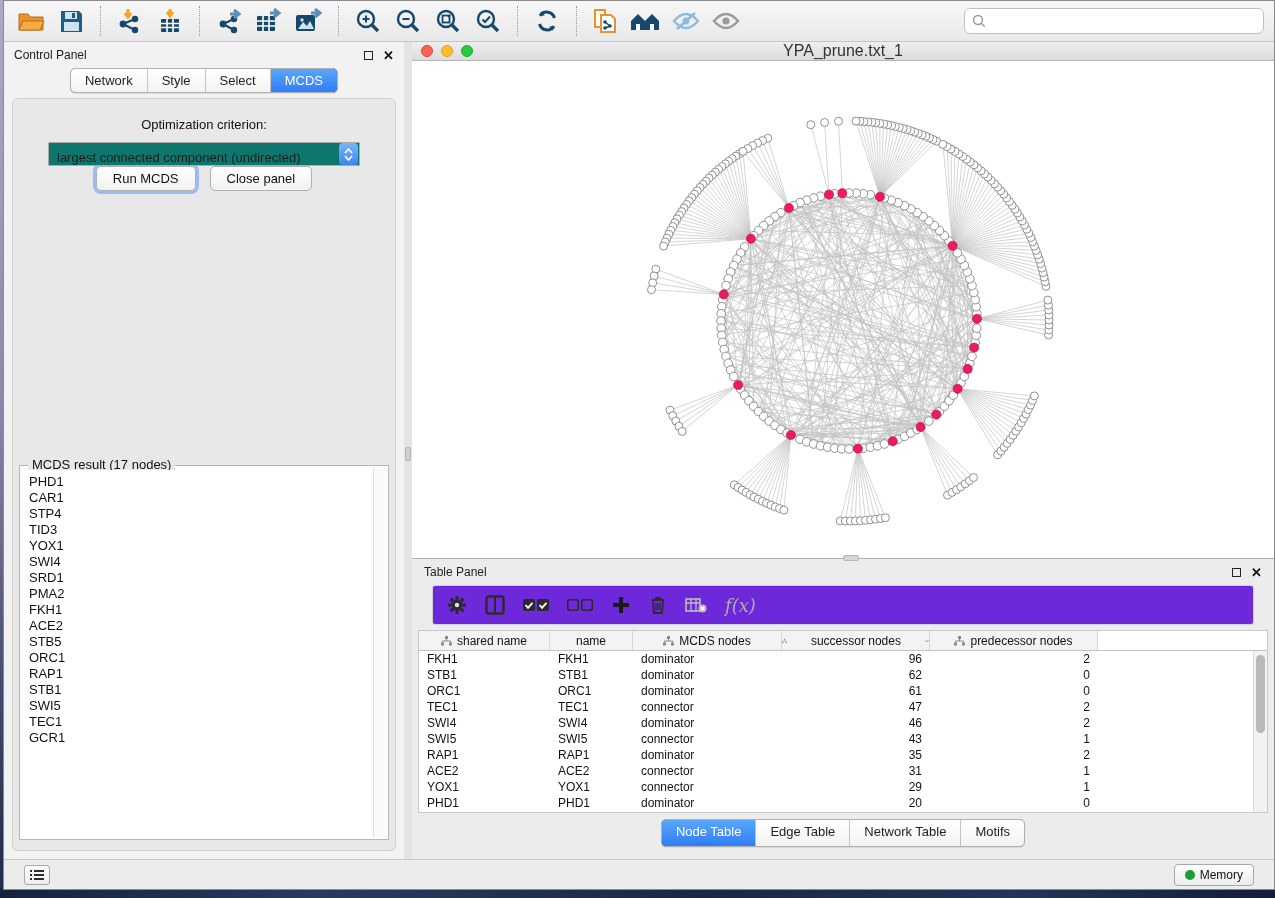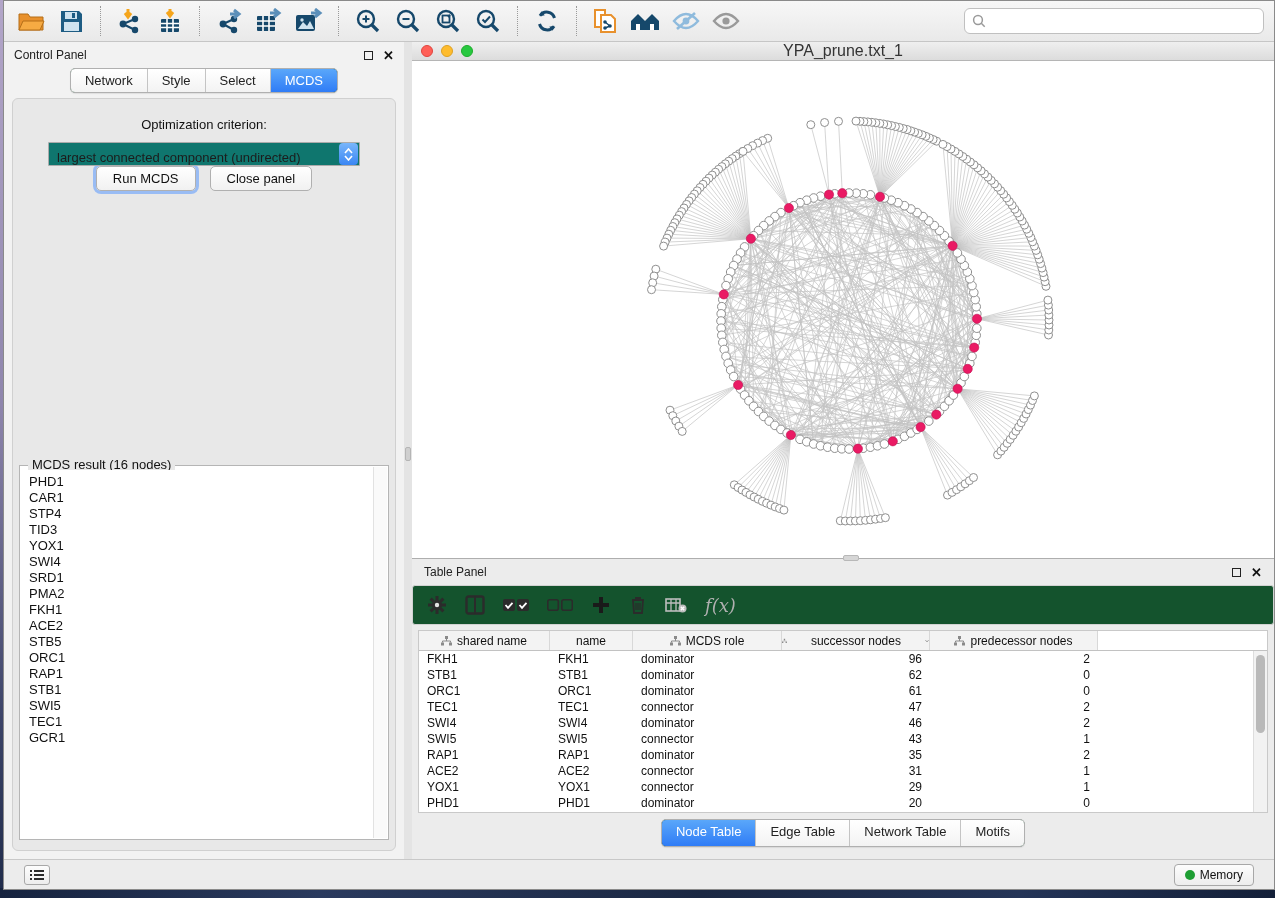--- a/index.html
+++ b/index.html
@@ -82,21 +82,21 @@
   .light.green { background:#28c840; border:1px solid #1dad2b; }
   .net-title { position:absolute; left:0; right:0; text-align:center; font-size:16px; color:#333; }
   .net-canvas { flex:1; background:#fff; position:relative; overflow:hidden; }
   .net-canvas svg { display:block; }
 
   
   .table-panel { flex:1; background:#ececec; display:flex; flex-direction:column; min-height:0; position:relative; }
   .tp-splitter-handle { position:absolute; top:-4px; left:50%; width:16px; height:6px; background:#d6d6d6;
                         border:1px solid #b8b8b8; border-radius:2px; }
   .tp-titlebar { height:24px; flex:0 0 24px; display:flex; align-items:center; padding:13px 12px; }
-  .tp-toolbar { height:40px; flex:0 0 40px; margin:0 0; background:#14532d; border:1px solid #d2d2d2;
+  .tp-toolbar { height:40px; flex:0 0 40px; margin:0 20px; background:#6d28d9; border:1px solid #d2d2d2;
                 border-radius:3px; display:flex; align-items:center; gap:18px; padding:0 14px; }
   .tp-tool { display:flex; align-items:center; justify-content:center; cursor:default; }
   .fx-label { font-family:"DejaVu Serif", serif; font-style:italic; font-size:18px; color:#b0b0b0; }
   .table-wrap { margin:5px 6px 0 6px; background:#fff; border:1px solid #c9c9c9; height:183px; position:relative; overflow:hidden; }
   .thead { display:flex; height:20px; background:#f3f3f3; border-bottom:1px solid #c2c2c2; }
   .hcell { display:flex; align-items:center; justify-content:center; gap:5px; font-size:12px; color:#111;
            border-right:1px solid #d8d8d8; overflow:hidden; white-space:nowrap; }
   .tbody-rows { position:absolute; left:0; right:14px; top:20px; bottom:0; overflow:hidden; }
   .trow { display:flex; height:16px; align-items:center; }
   .tcell { font-size:12px; color:#111; padding:0 8px; white-space:nowrap; overflow:hidden; }
@@ -307,21 +307,21 @@
                     <path d="M1 1 L4.5 5 L8 1" fill="none" stroke="#fff" stroke-width="1.6"></path>
                   </svg>
               </span>
             </div>
           </div>
           <div class="btn-row">
             <button class="mac-btn focused">Run MCDS</button>
             <button class="mac-btn">Close panel</button>
           </div>
           <div class="result-fieldset">
-            <span class="result-legend">MCDS result (16 nodes)</span>
+            <span class="result-legend">MCDS result (17 nodes)</span>
             <div class="mcds-list">
                 <div class="mcds-item">PHD1</div>
                 <div class="mcds-item">CAR1</div>
                 <div class="mcds-item">STP4</div>
                 <div class="mcds-item">TID3</div>
                 <div class="mcds-item">YOX1</div>
                 <div class="mcds-item">SWI4</div>
                 <div class="mcds-item">SRD1</div>
                 <div class="mcds-item">PMA2</div>
                 <div class="mcds-item">FKH1</div>
@@ -1227,21 +1227,21 @@
               <div class="hcell c-name">
                 <span>name</span>
               </div>
               <div class="hcell c-role">
                 <svg width="11" height="10" viewBox="0 0 11 10">
                     <rect x="4" y="0" width="3" height="3" fill="#8a8a8a"></rect>
                     <rect x="0" y="6.5" width="3" height="3" fill="#8a8a8a"></rect>
                     <rect x="8" y="6.5" width="3" height="3" fill="#8a8a8a"></rect>
                     <path d="M5.5 3 v2 M1.5 6.5 v-1.5 h8 v1.5" fill="none" stroke="#8a8a8a"></path>
                   </svg>
-                <span>MCDS role</span>
+                <span>MCDS nodes</span>
               </div>
               <div class="hcell c-succ" style="justify-content:center;">
                 <svg width="11" height="10" viewBox="0 0 11 10">
                     <rect x="4" y="0" width="3" height="3" fill="#8a8a8a"></rect>
                     <rect x="0" y="6.5" width="3" height="3" fill="#8a8a8a"></rect>
                     <rect x="8" y="6.5" width="3" height="3" fill="#8a8a8a"></rect>
                     <path d="M5.5 3 v2 M1.5 6.5 v-1.5 h8 v1.5" fill="none" stroke="#8a8a8a"></path>
                   </svg>
                 <span>successor nodes</span>
                 <svg width="9" height="6" viewBox="0 0 9 6">

